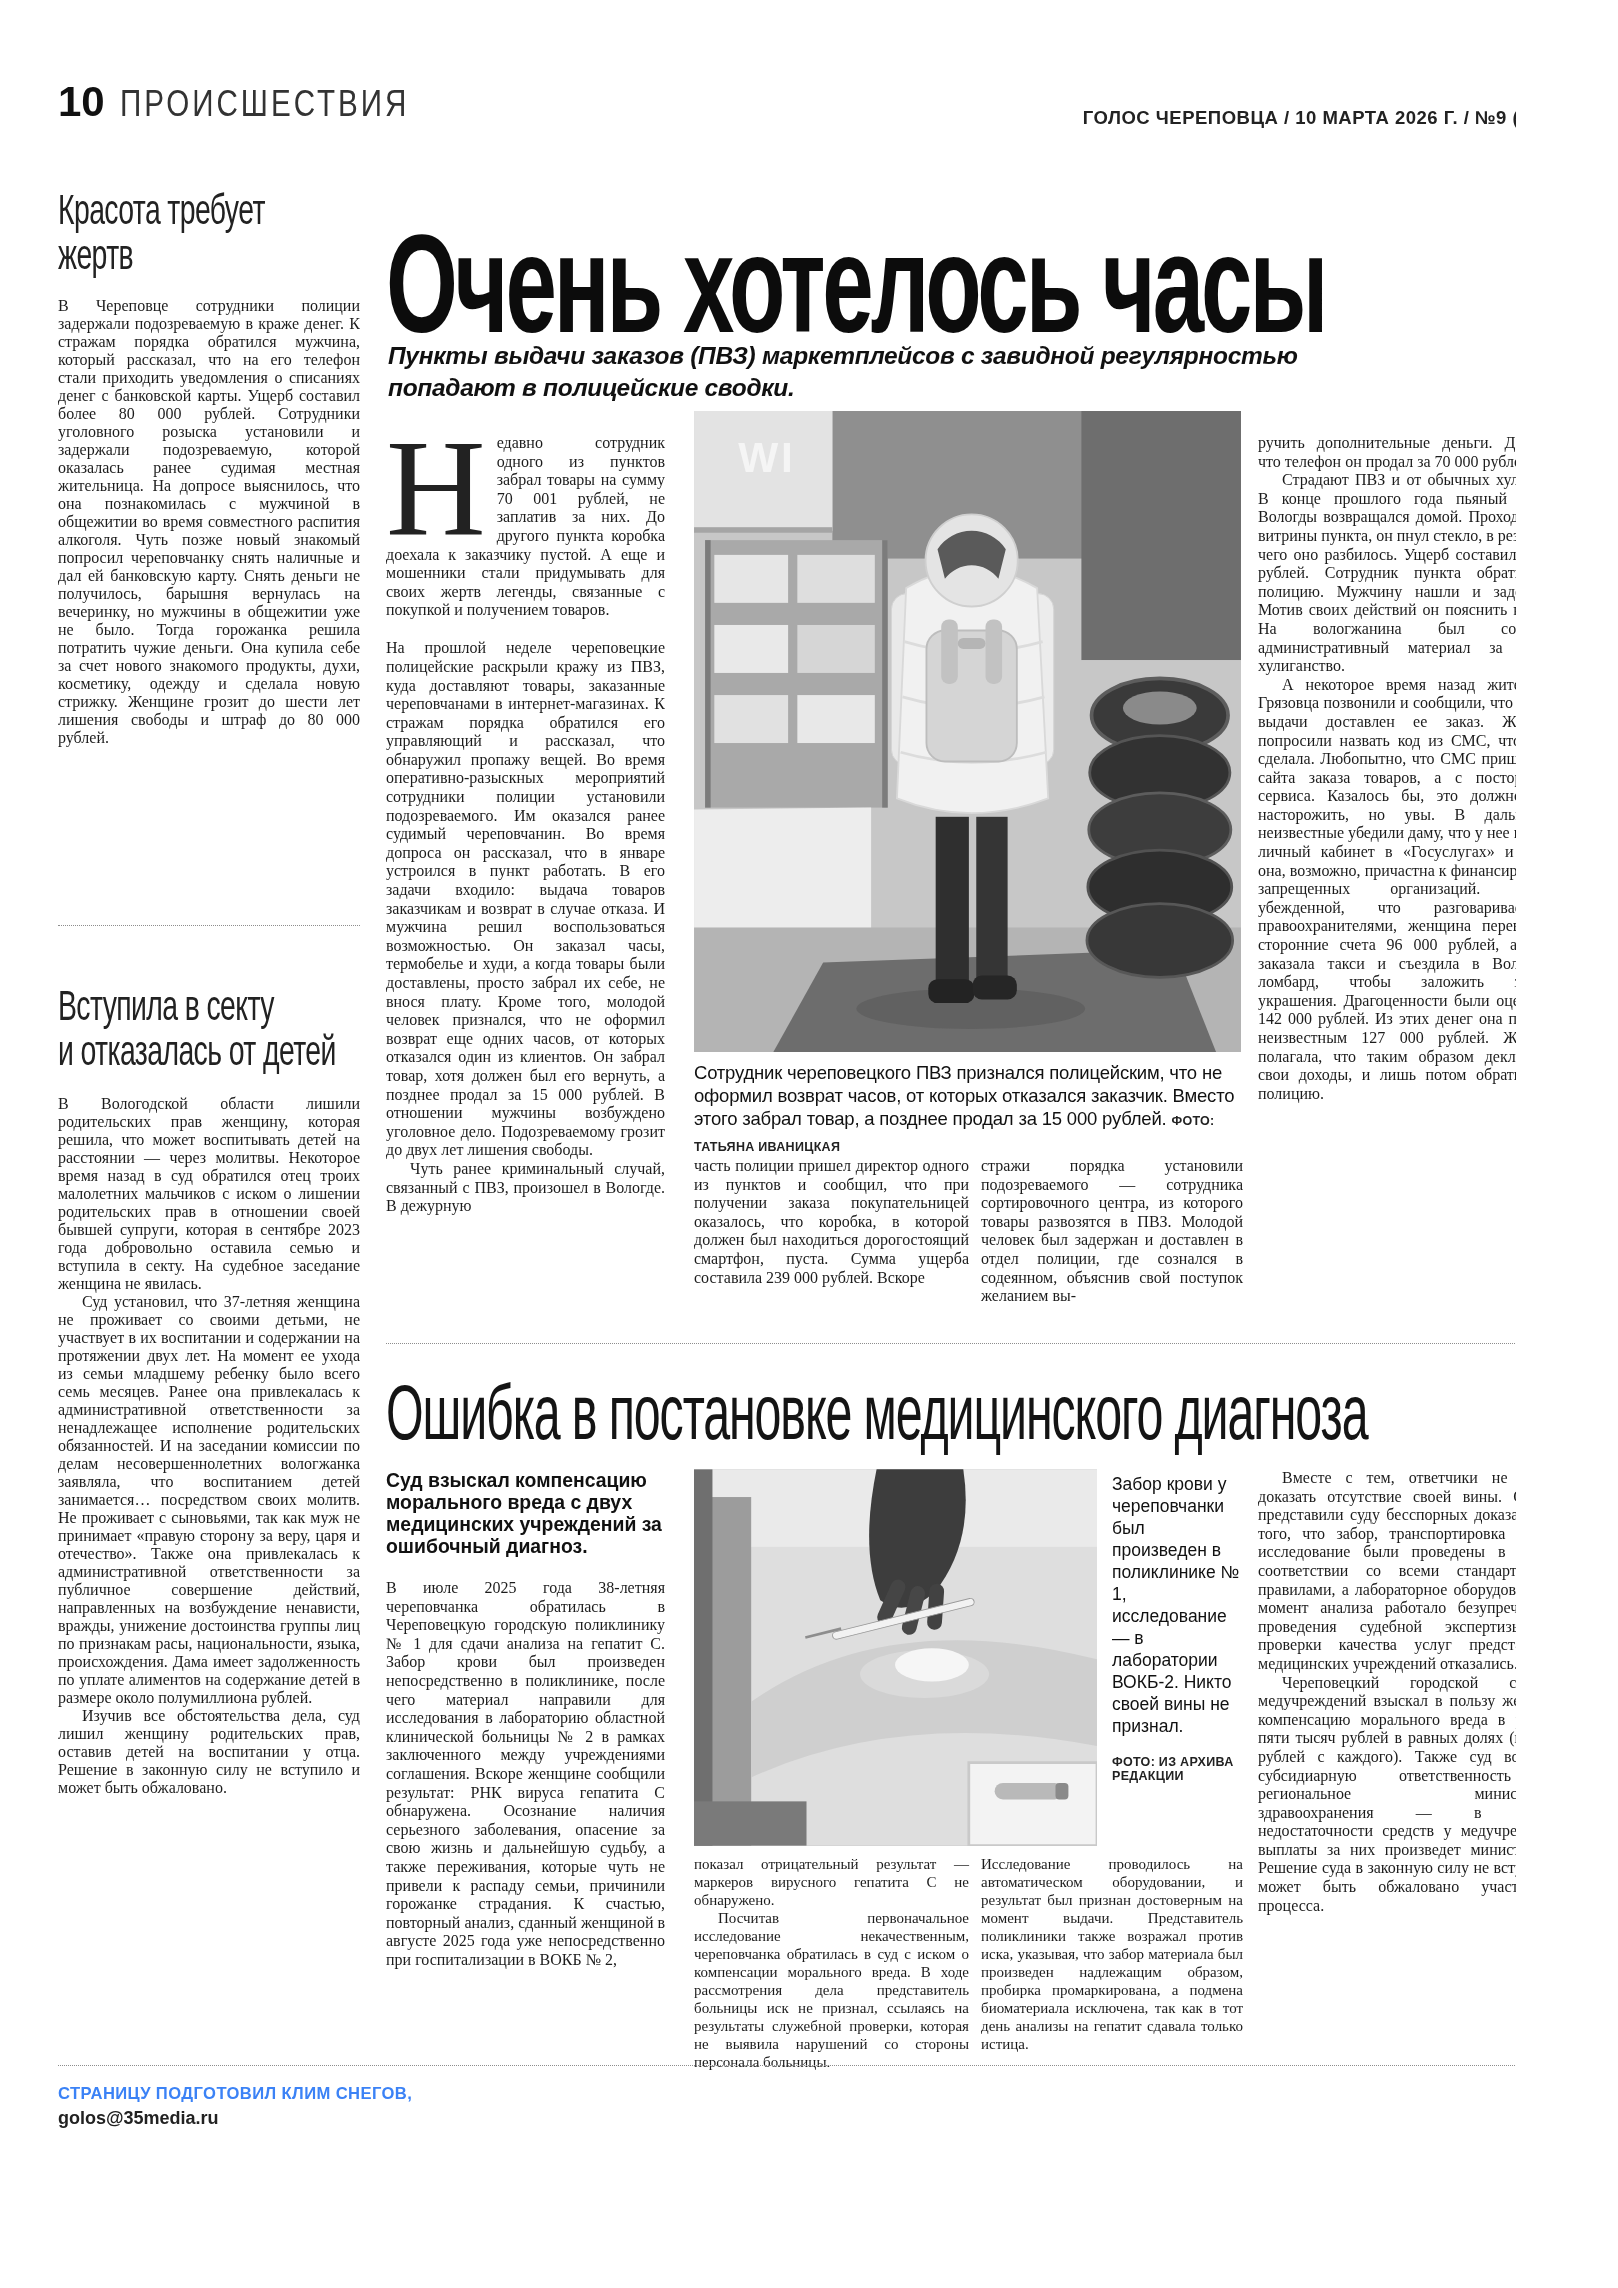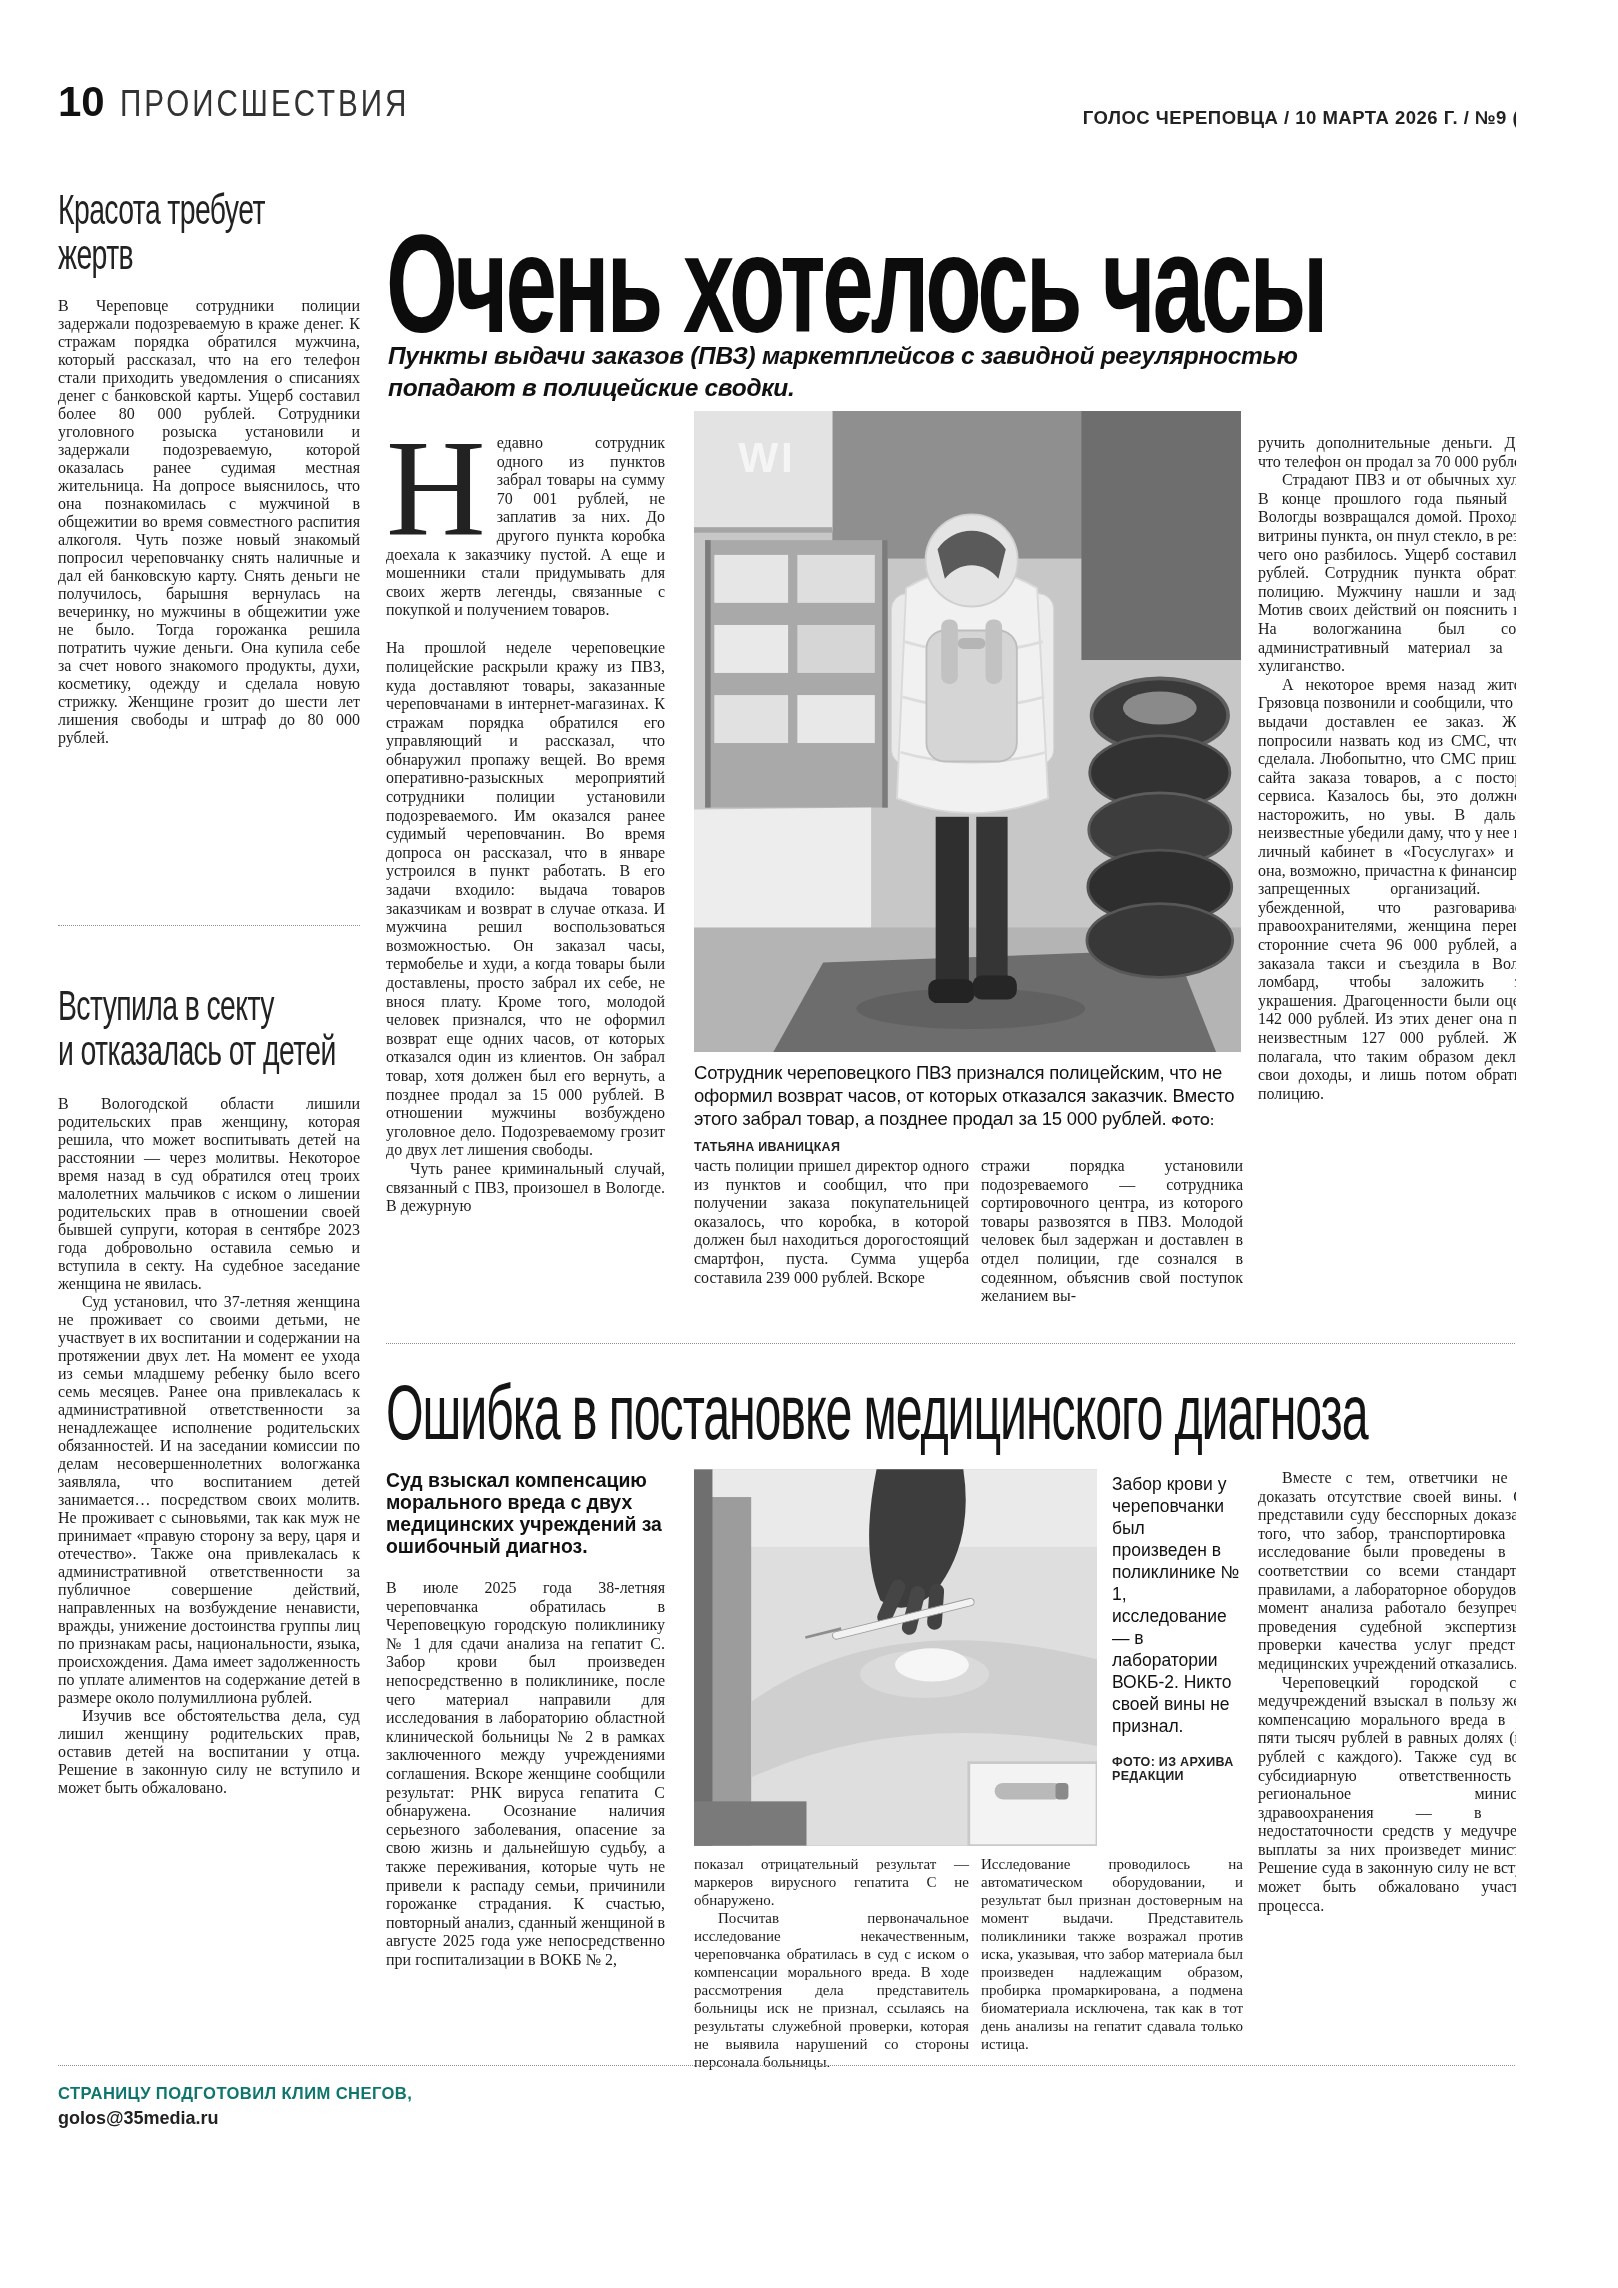--- a/index.html
+++ b/index.html
@@ -46,21 +46,21 @@
   .dropcap { float:left; font-family:"Liberation Serif",serif; font-weight:400; font-size:138px;
     line-height:94px; height:92px; margin:7.4px 11px 0 0; color:#222; }
 
   .cap { font-family:"Liberation Sans",sans-serif; font-weight:400; font-size:18.5px;
     line-height:23px; color:#111; letter-spacing:-0.2px; }
   .cap-narrow { font-family:"Liberation Sans",sans-serif; font-weight:400; font-size:17.5px;
     line-height:22px; color:#111; }
   .credit { font-family:"Liberation Sans",sans-serif; font-weight:700; font-size:12.5px;
     color:#222; letter-spacing:0.3px; }
 
-  .footer-1 { font-family:"Liberation Sans",sans-serif; font-weight:700; font-size:16.6px; color:#0f766e; letter-spacing:0.4px; }
+  .footer-1 { font-family:"Liberation Sans",sans-serif; font-weight:700; font-size:16.6px; color:#3b82f6; letter-spacing:0.4px; }
   .footer-2 { font-family:"Liberation Sans",sans-serif; font-weight:700; font-size:18px; color:#222; }
 
   .photo-frame { background:#c7c7c7; overflow:hidden; }
   svg { display:block; }
 </style>
 </head>
 <body>
 
 <div class="page">
 

